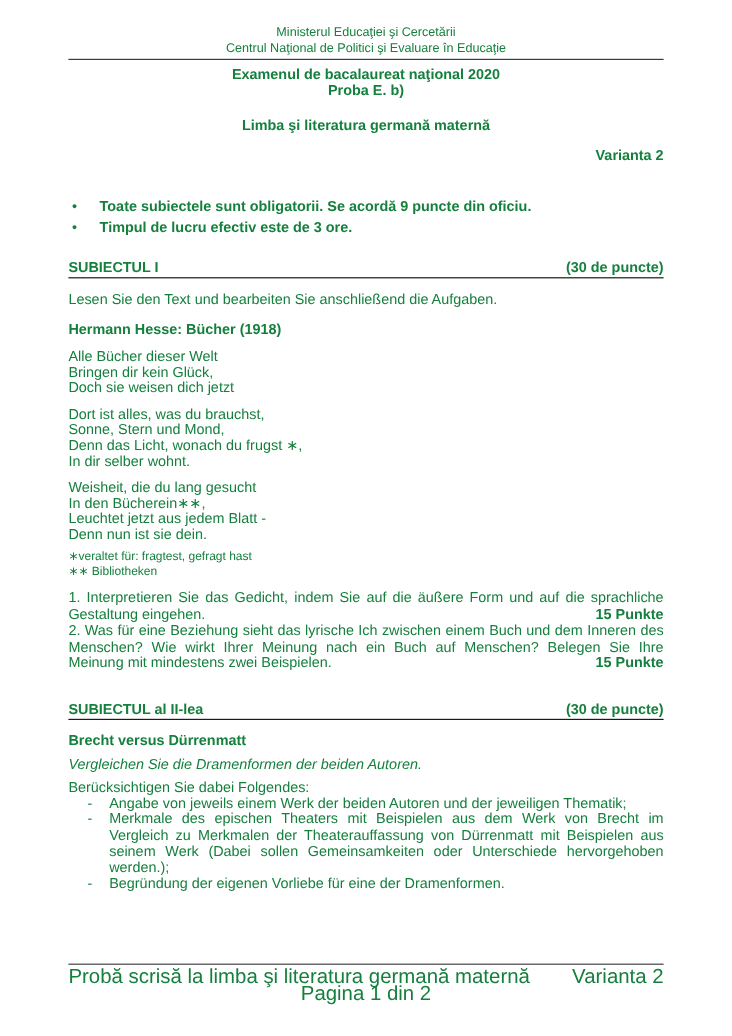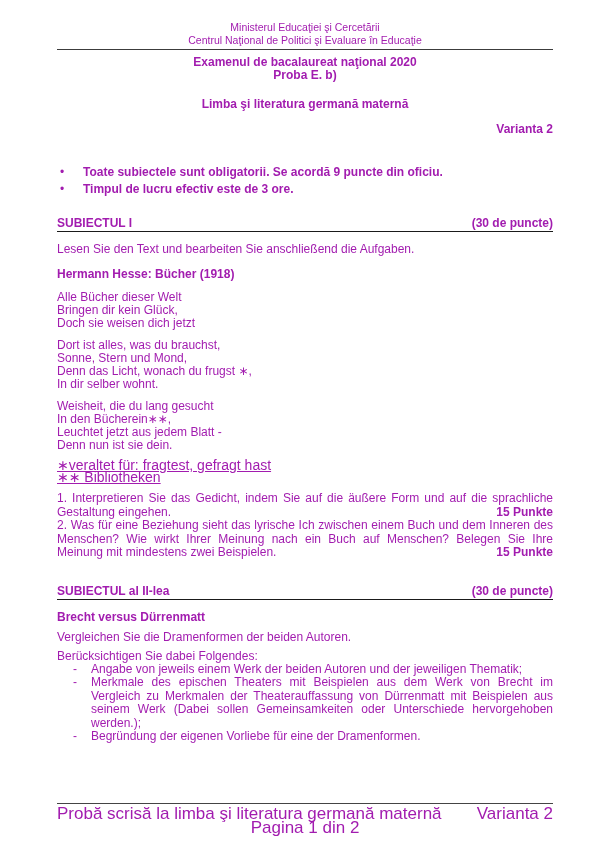--- a/index.html
+++ b/index.html
@@ -2,21 +2,21 @@
 <html><head>
 <meta charset="utf-8">
 <style>
   html, body { margin: 0; padding: 0; background: #fff; }
   .page {
     position: relative;
     width: 610px; height: 863px;
     box-sizing: border-box;
     padding: 21px 57px 0 57px;
     background: #ffffff;
-    color: #a21caf;
+    color: #15803d;
     font-family: "Liberation Sans", sans-serif;
     font-size: 12px;
     line-height: 13px;
     overflow: hidden;
   }
 
   .hdr { text-align: center; font-size: 10.5px; line-height: 13px; }
   .hdr-rule { border: 0; border-top: 1px solid #3c3c3c; margin: 2px 0 0 0; }
 
   .title1 { margin-top: 6px; font-weight: 700; text-align: center; }
@@ -34,28 +34,28 @@
     border-bottom: 1.5px solid #1a1a1a;
     padding-bottom: 1px;
   }
   .sec1 { margin-top: 20px; }
   .sec2 { margin-top: 25px; }
 
   .intro { margin-top: 11px; }
   .poem-title { margin-top: 12px; font-weight: 700; }
   .stanza { margin-top: 9px; }
   .stanza.first { margin-top: 10px; }
-  .footnotes { margin-top: 7px; font-size: 14px; line-height: 12px; text-decoration: underline; }
+  .footnotes { margin-top: 7px; font-size: 10px; line-height: 12px; }
 
   .tasks { margin-top: 9px; line-height: 13.5px; }
   .task { position: relative; text-align: justify; margin: 0; }
   .task .pts { position: absolute; right: 0; bottom: 0; font-weight: 700; }
 
   .s2-title { margin-top: 11px; font-weight: 700; }
-  .s2-intro { margin-top: 7px; }
+  .s2-intro { margin-top: 7px; font-style: italic; }
   .s2-instr { margin-top: 6px; }
   .ditems { line-height: 13.5px; }
   .ditem { position: relative; padding-left: 34px; text-align: justify; }
   .dmark { position: absolute; left: 16px; }
 
   .footer { position: absolute; left: 57px; right: 57px; top: 803px; font-size: 17px; line-height: 14px; }
   .footer-rule { border: 0; border-top: 1px solid #444; margin: 0 0 3px 0; }
   .footer-row { display: flex; justify-content: space-between; }
   .footer-center { text-align: center; }
 </style>

